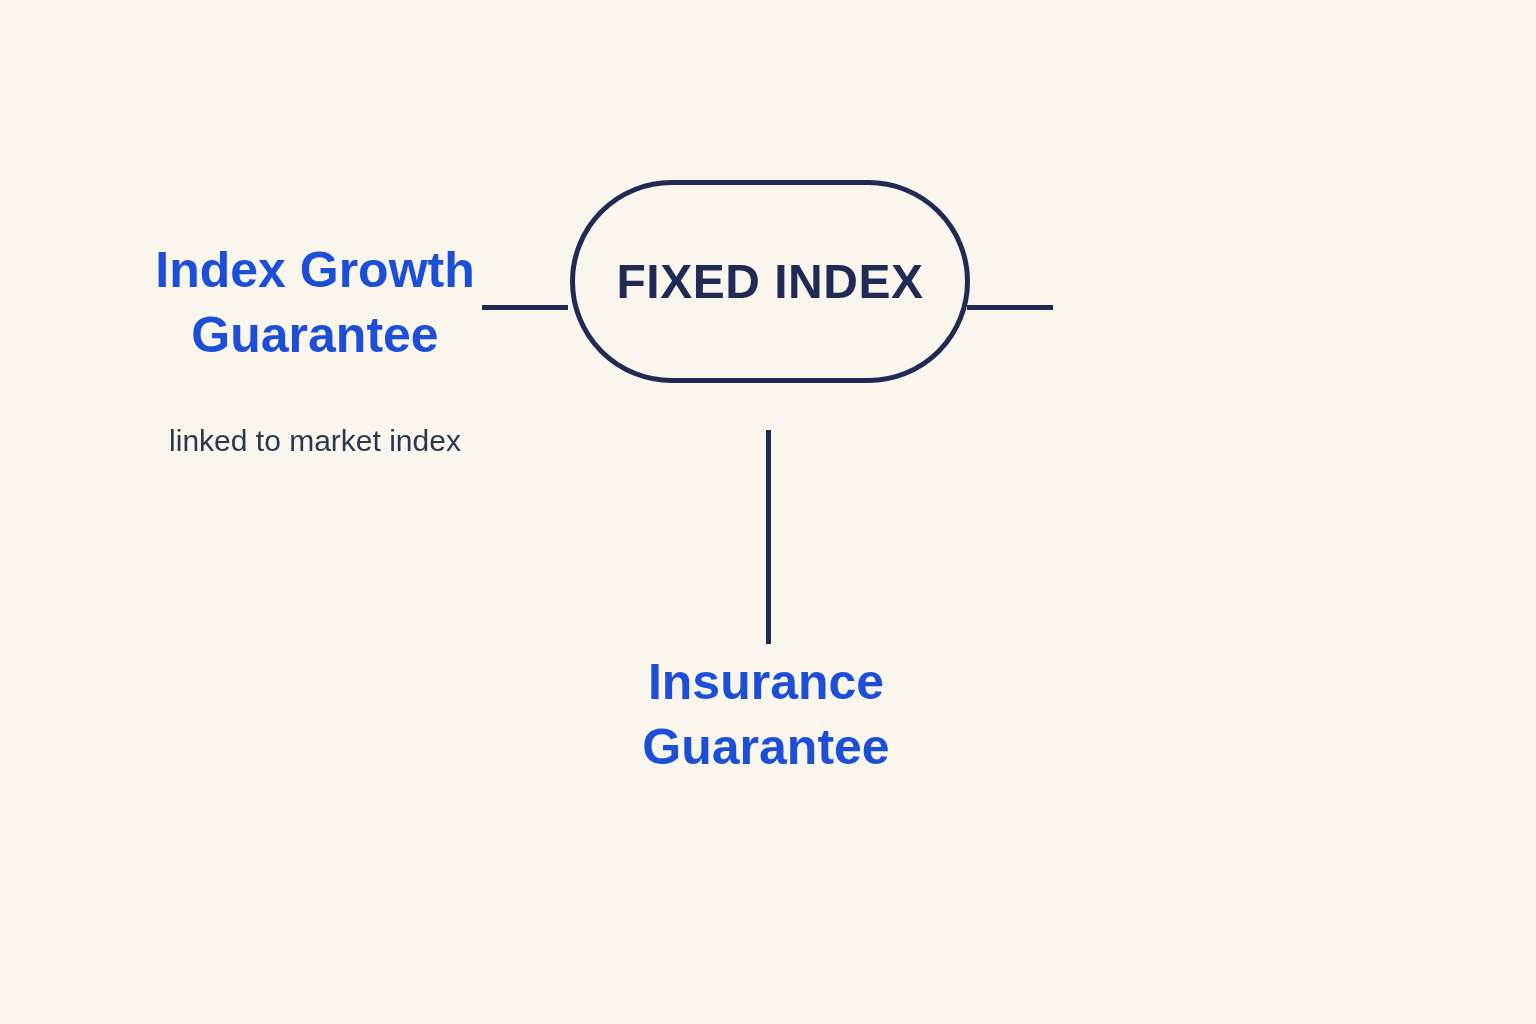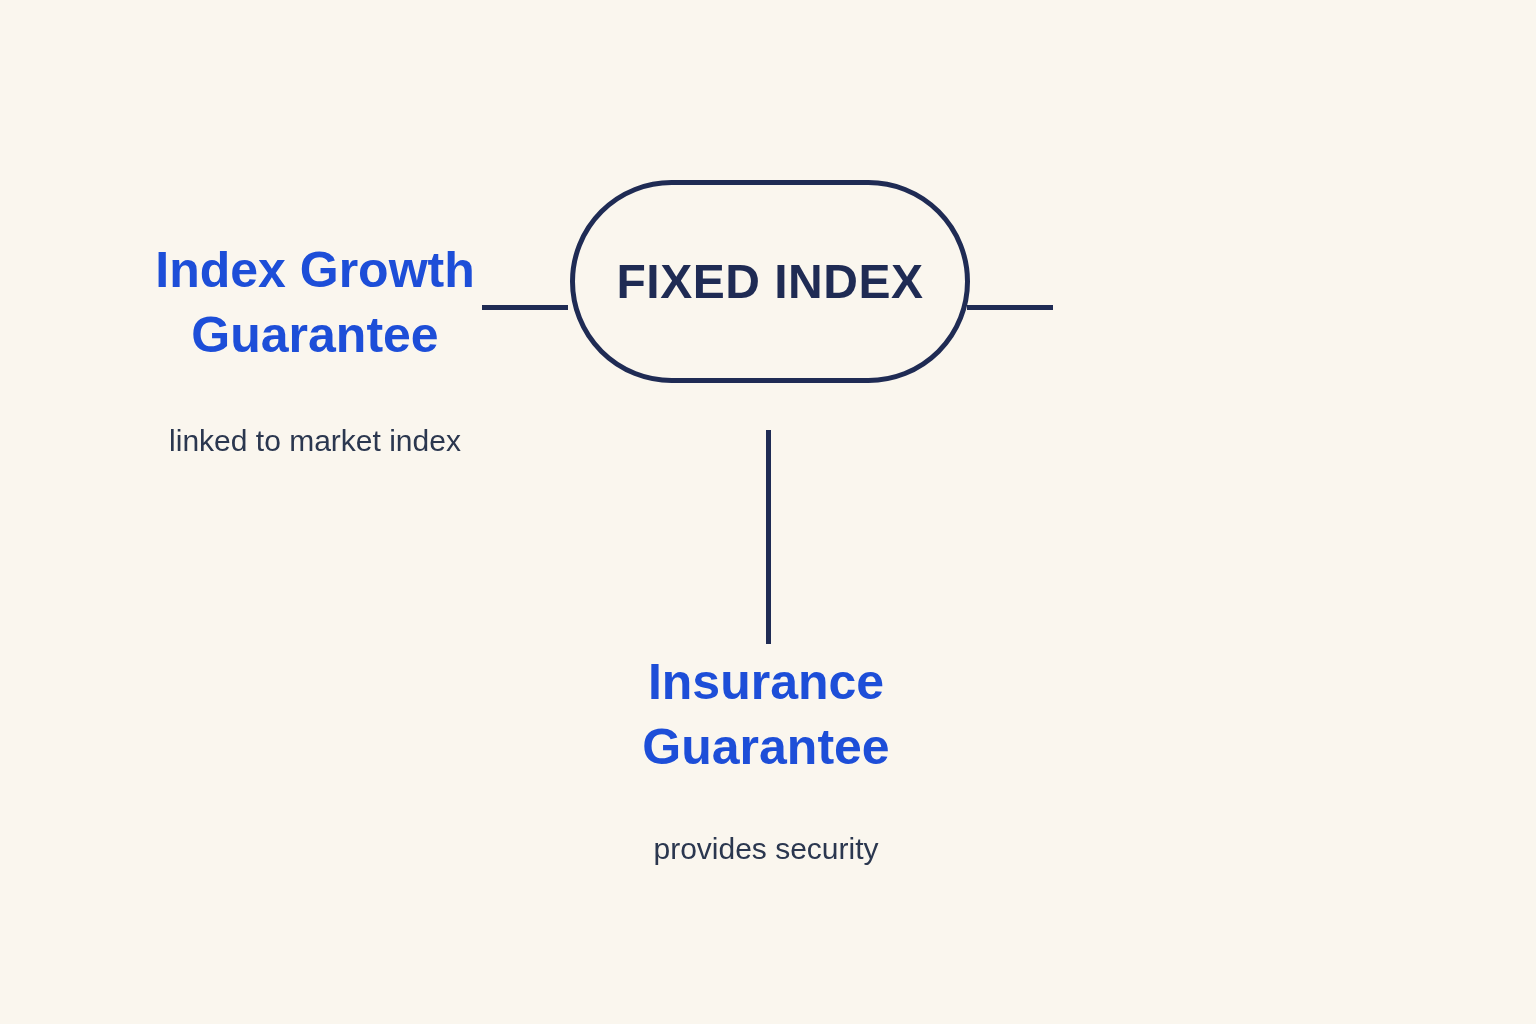--- a/index.html
+++ b/index.html
@@ -94,16 +94,15 @@
   <div class="branch branch-left">
     <div class="title-line">Index Growth</div>
     <div class="title-line">Guarantee</div>
     <div class="subtitle">linked to market index</div>
   </div>
 
 
   <div class="branch branch-bottom">
     <div class="title-line">Insurance</div>
     <div class="title-line">Guarantee</div>
-    <div class="subtitle">provides security</div>
   </div>
 
 </div>
 
 </body></html>

